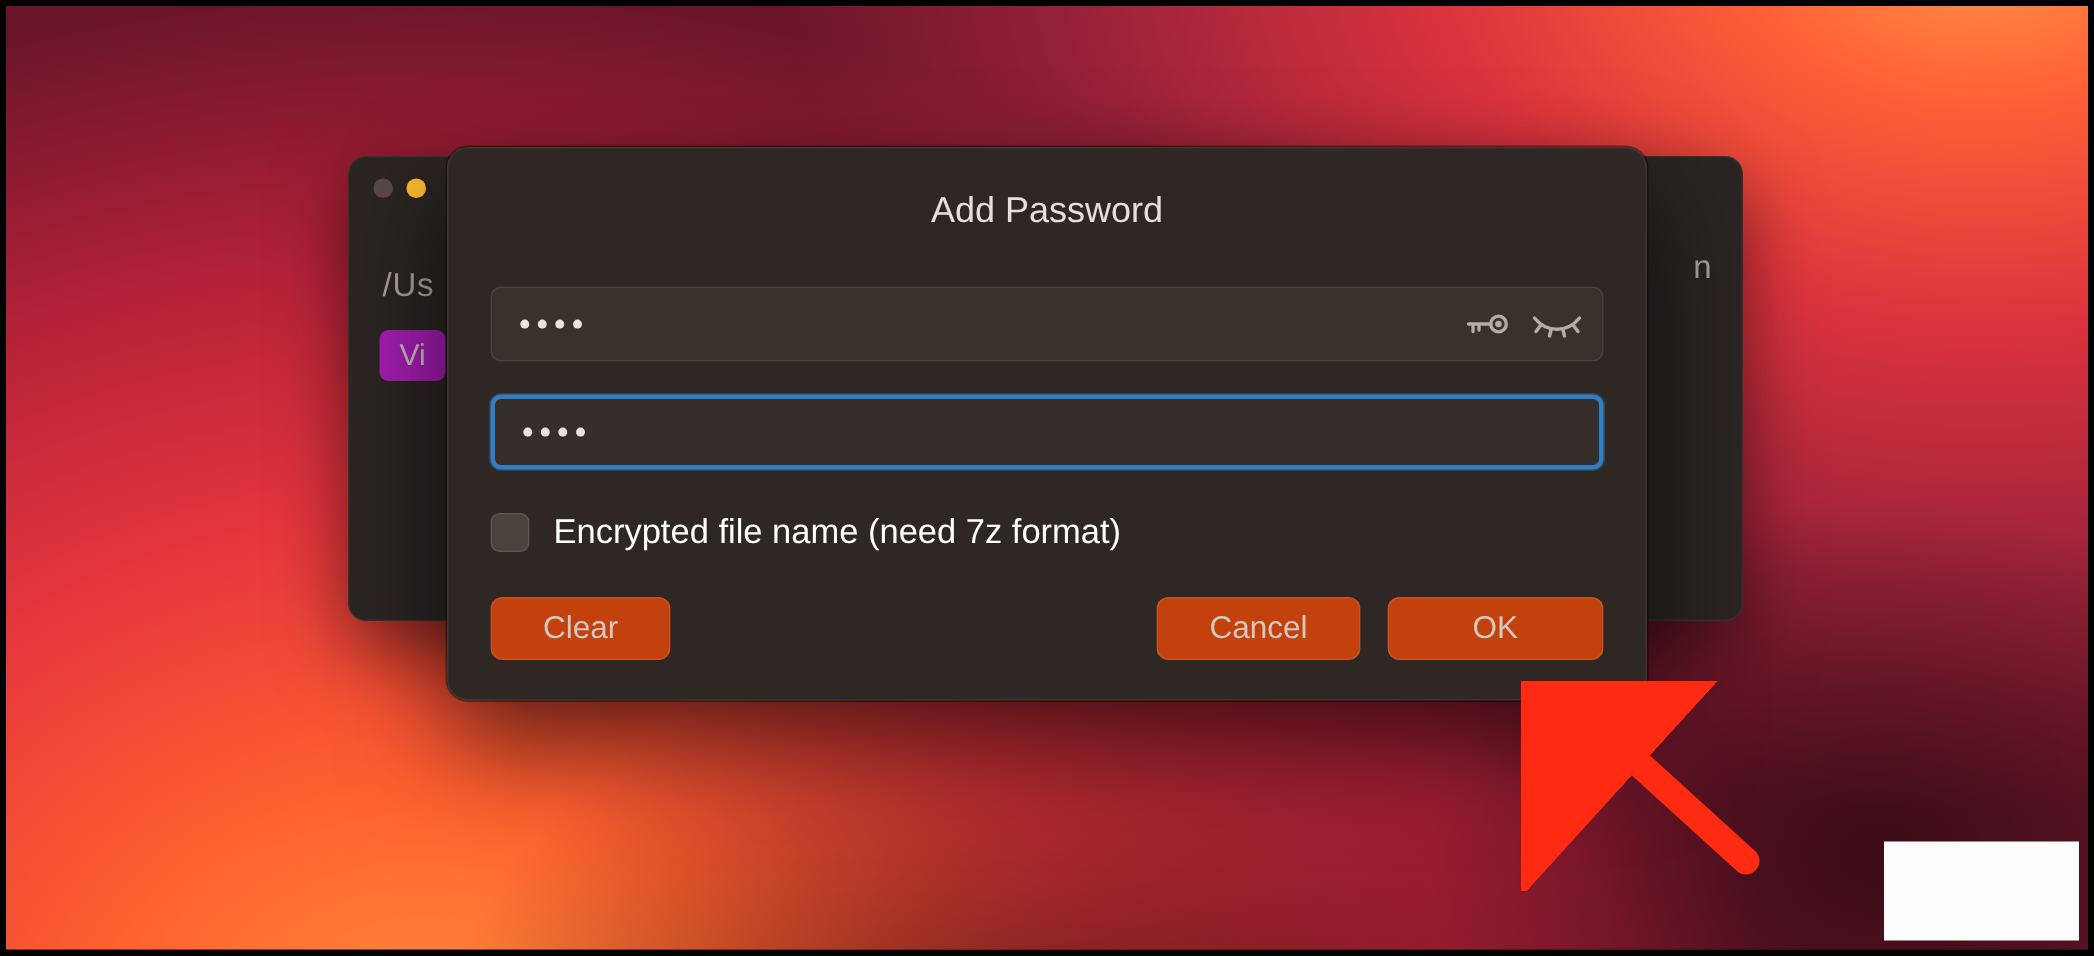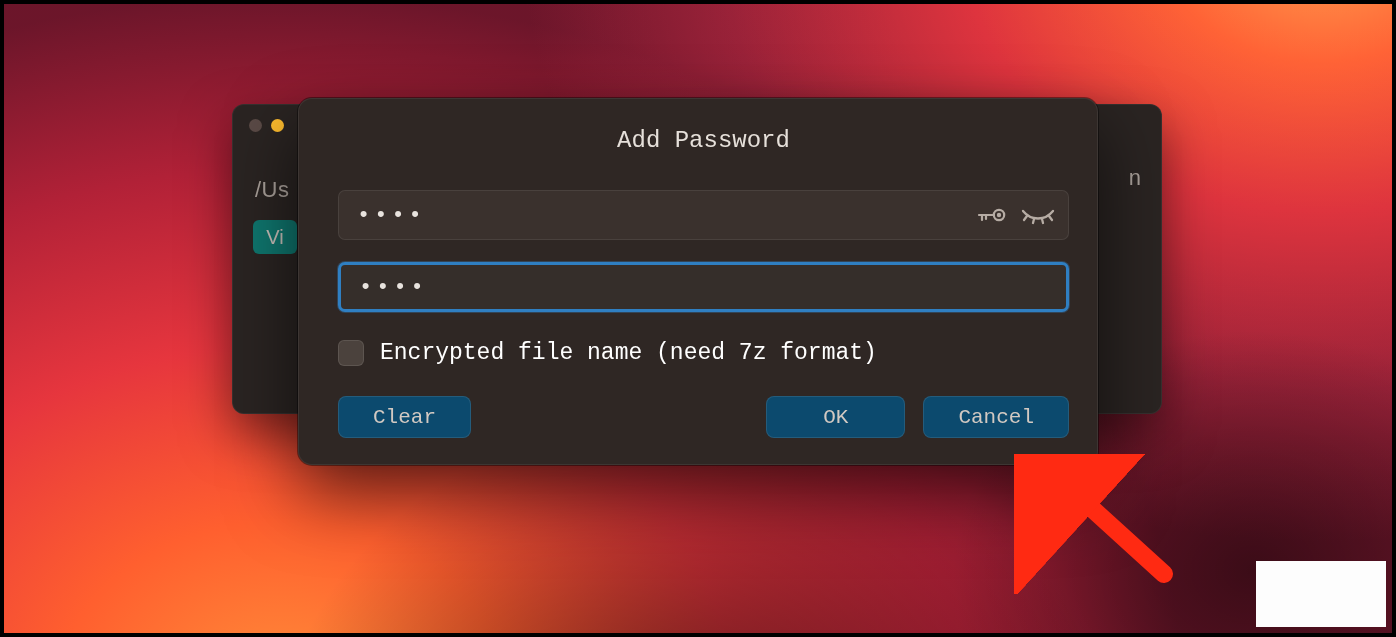--- a/index.html
+++ b/index.html
@@ -50,43 +50,42 @@
       position:absolute;
       top: 72px; left: 22px;
       color: #a9a09a;
       font-size: 22px;
       letter-spacing: .5px;
     }
     .back-btn {
       position:absolute;
       top: 115px; left: 20px;
       width: 44px; height: 34px;
-      background: #0f766e;
+      background: #a21caf;
       border-radius: 6px;
       color:#c9c0ba;
       font-size:20px;
       display:flex; align-items:center; justify-content:center;
     }
     .back-right {
       position:absolute;
       top: 60px; right: 20px;
       color:#a9a09a; font-size:22px;
     }
 
     .dialog {
       position: absolute;
       top: 94px;
       left: 294px;
       width: 800px;
       background: #2f2724;
       border-radius: 14px;
       border: 1px solid rgba(255,255,255,0.07);
       box-shadow: 0 30px 70px rgba(0,0,0,0.6), 0 0 0 1px rgba(0,0,0,0.4);
-      padding: 28px 28px 26px 39px;
-      font-family: Liberation Mono, monospace;
+      padding: 28px 28px 26px 28px;
     }
     .dialog-title {
       text-align: center;
       color: #e6e0da;
       font-size: 24px;
       font-weight: 500;
       margin-bottom: 36px;
     }
     .field-wrap {
       position: relative;
@@ -132,21 +131,21 @@
     .check-label {
       color: #ffffff;
       font-size: 23px;
     }
 
     .btn-row {
       display:flex; justify-content:space-between; align-items:center;
     }
     .btn {
       height: 42px;
-      background: #0c4a6e;
+      background: #c2410c;
       border: 1px solid rgba(255,255,255,0.1);
       border-radius: 8px;
       color: #d2c9c2;
       font-size: 21px;
       padding: 0 34px;
       cursor: pointer;
       font-family: inherit;
     }
     .btn-group { display:flex; gap:18px; }
     .btn.ok { padding: 0 56px; }
@@ -207,22 +206,22 @@
     </div>
 
     <div class="check-row">
       <div class="checkbox"></div>
       <div class="check-label">Encrypted file name (need 7z format)</div>
     </div>
 
     <div class="btn-row">
       <button class="btn">Clear</button>
       <div class="btn-group">
+        <button class="btn">Cancel</button>
         <button class="btn ok">OK</button>
-        <button class="btn">Cancel</button>
       </div>
     </div>
   </div>
 
   <svg class="arrow" width="200" height="140">
     <defs>
       <marker id="ahead" markerWidth="14" markerHeight="14" refX="3" refY="7" orient="auto">
         <polygon points="0,0 14,7 0,14" fill="#ff2a12"></polygon>
       </marker>
     </defs>

